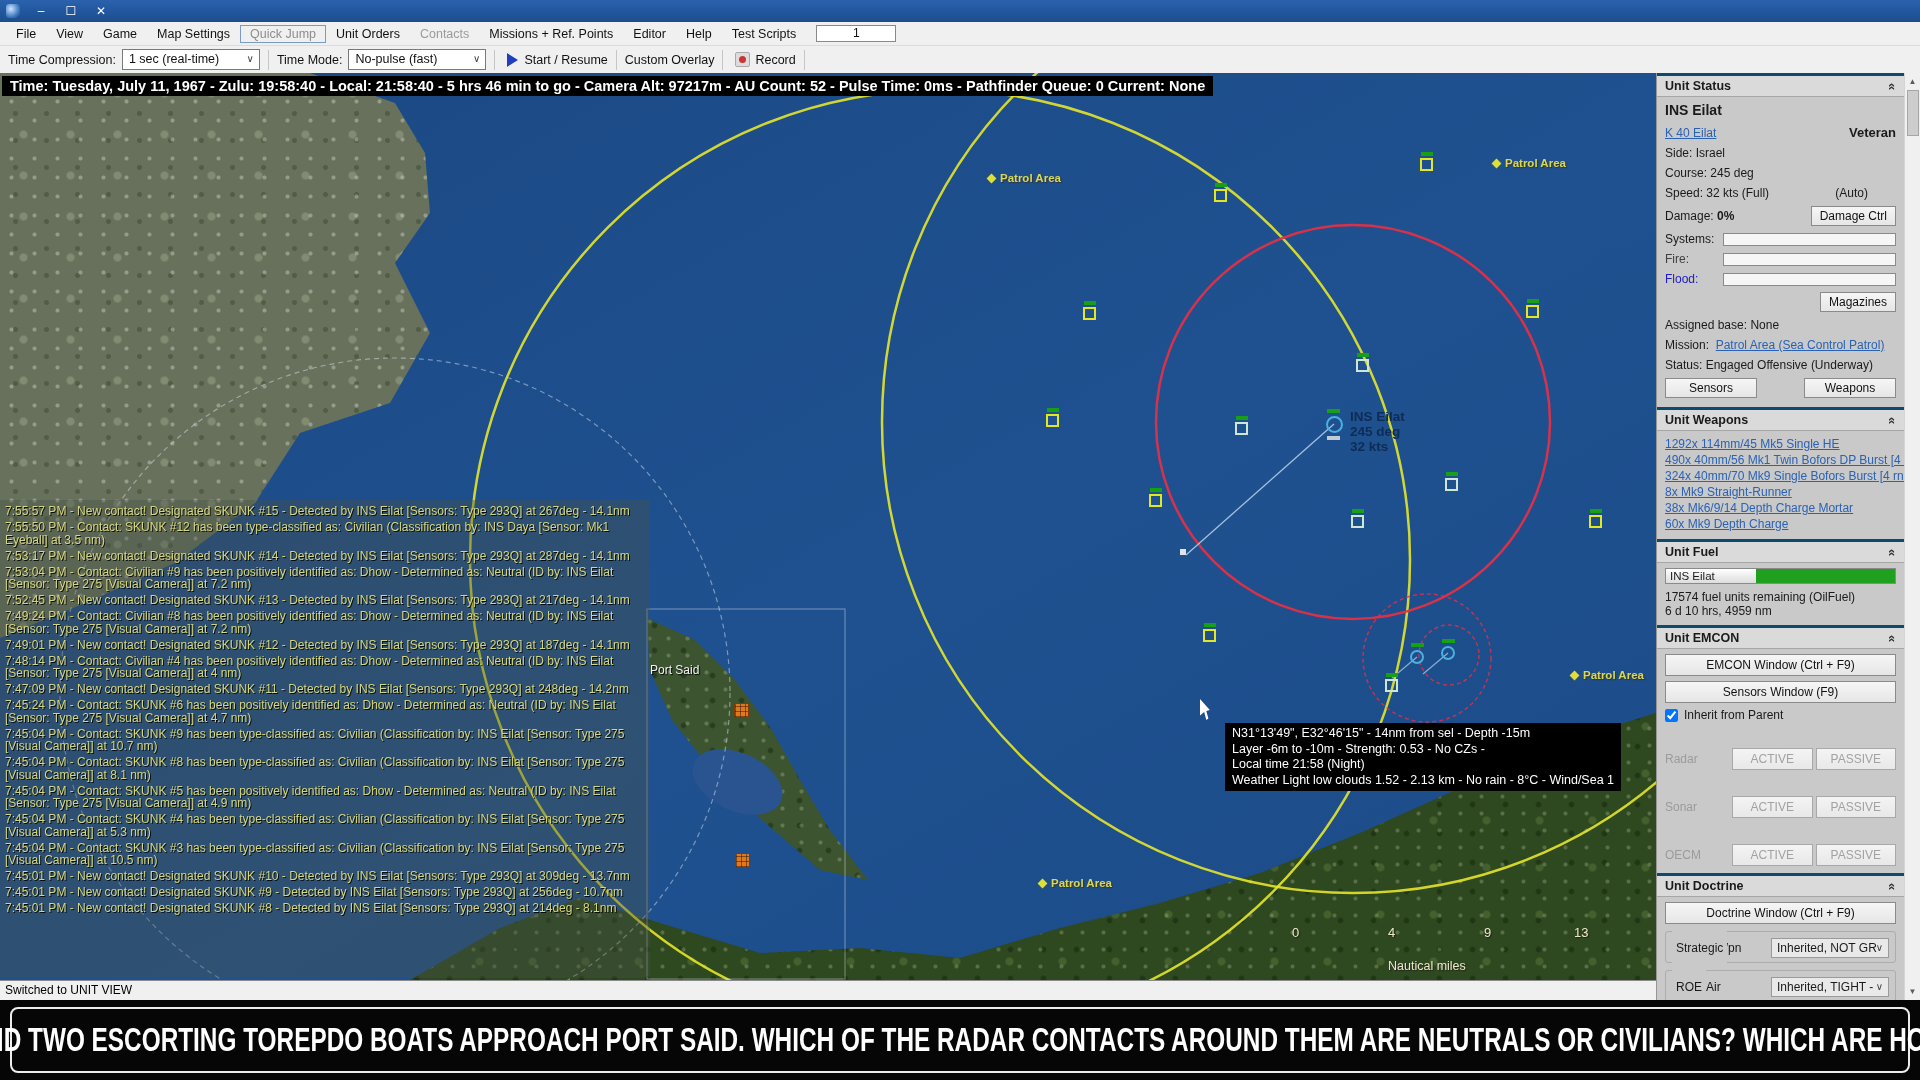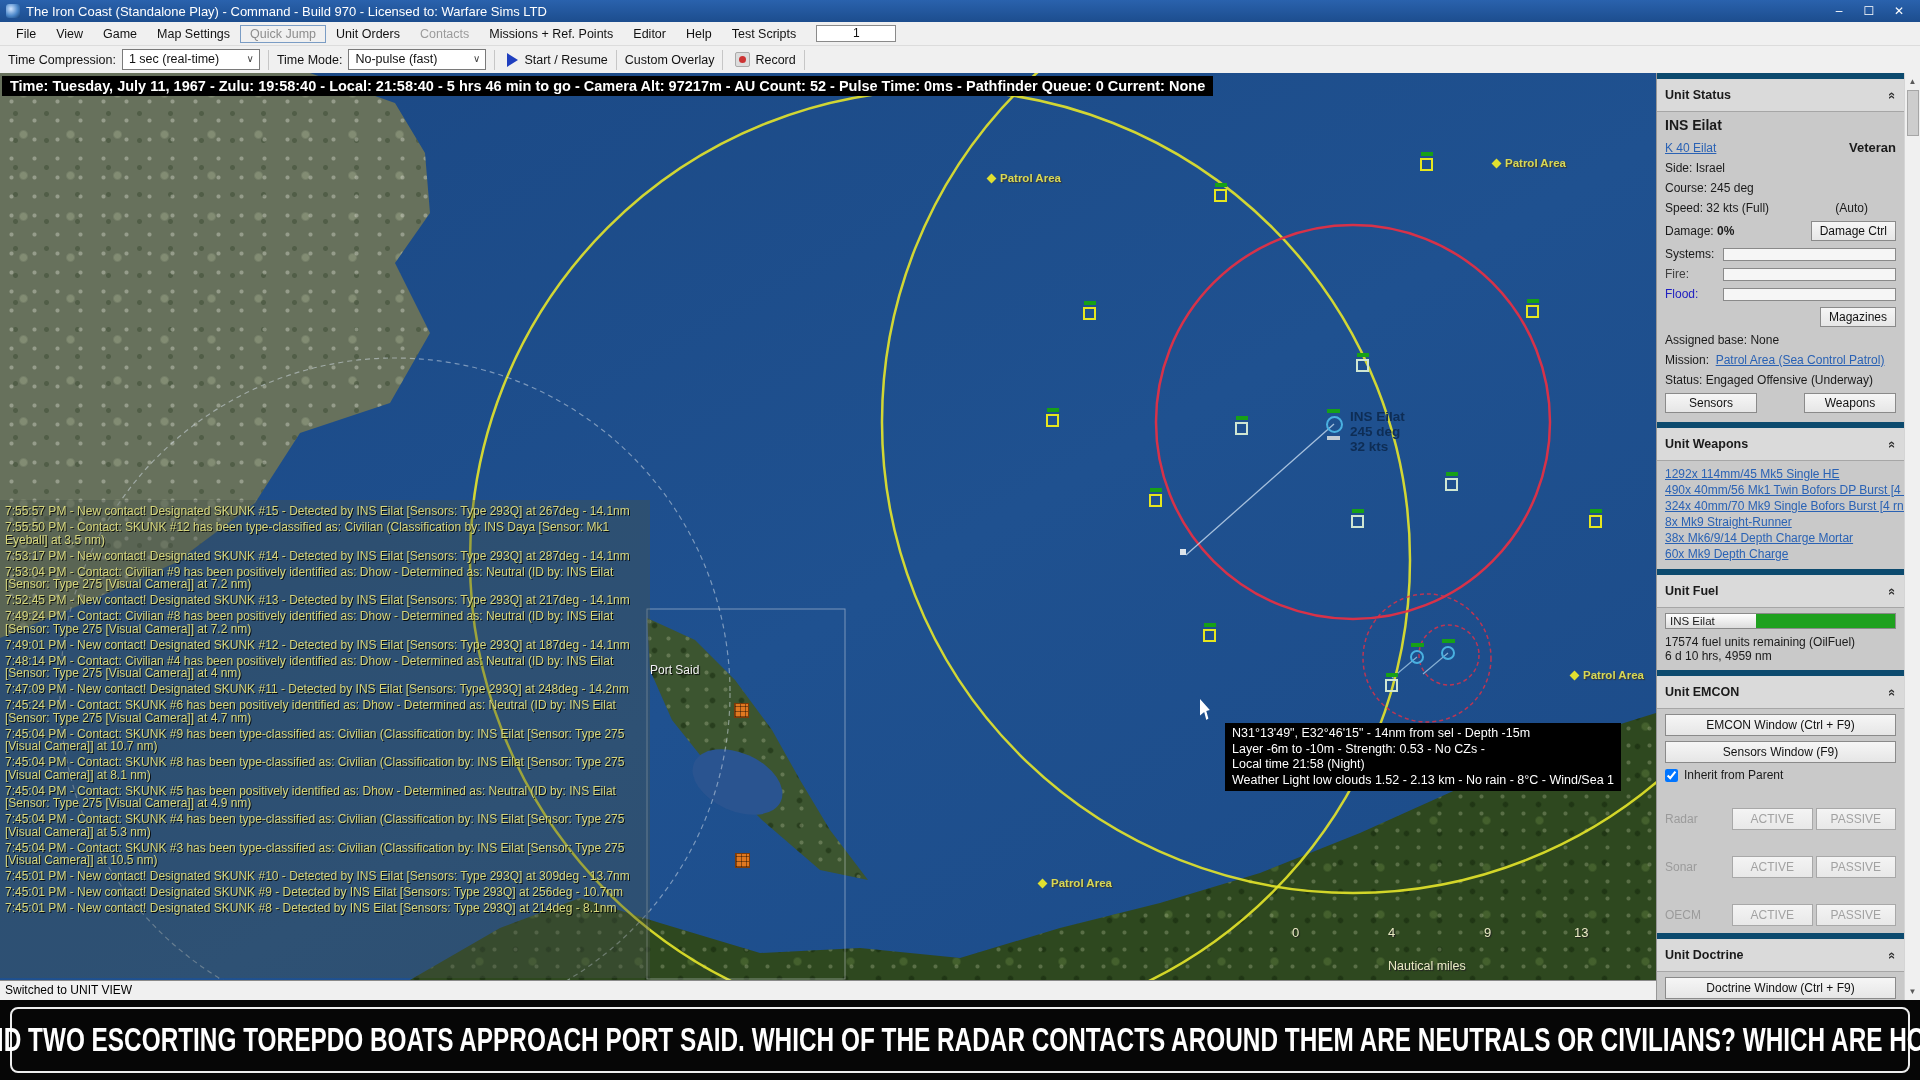--- a/index.html
+++ b/index.html
@@ -106,21 +106,21 @@
              font-size:12.5px; line-height:15.5px; padding:3px 7px; white-space:nowrap; }
   .cursor { position:absolute; left:1200px; top:626px; width:14px; height:21px; z-index:50; background:#fff;
             clip-path:polygon(0 0,0 78%,30% 62%,45% 100%,60% 93%,45% 57%,70% 52%);
             filter:drop-shadow(1px 1px 1px rgba(0,0,0,.7)); }
 
   .statusbar { height:20px; background:#f0f0f0; border-top:1px solid #8a8a8a; font-size:12px;
                color:#000; padding:2px 0 0 5px; }
 
   
   .sidebar { width:248px; background:#c9c9c9; border-left:1px solid #979797; overflow:hidden; font-size:12px; color:#1a1a1a; }
-  .panel-h { height:39px; background:#dadada; border-top:6px solid #0c4a6e; border-bottom:1px solid #a6a6a6;
+  .panel-h { height:24px; background:#dadada; border-top:3px solid #0c4a6e; border-bottom:1px solid #a6a6a6;
              display:flex; justify-content:space-between; align-items:center; padding:0 8px;
              font-weight:bold; font-size:12.5px; }
   .chev-up { display:inline-block; transform:rotate(90deg); font-size:13px; color:#333; }
   .p-body { padding:5px 8px 7px 8px; }
   .row { display:flex; align-items:center; margin-bottom:6px; }
   .grow { flex:1; }
   .link { color:#2a62b4; text-decoration:underline; }
   .btn { background:linear-gradient(#f6f6f6,#e6e6e6); border:1px solid #8a8a8a; font-size:12px;
          text-align:center; padding:2px 8px; color:#111; }
   .btn.wide { width:100%; margin-bottom:5px; padding:3px 0; }
@@ -160,21 +160,20 @@
   .banner-box { position:absolute; left:10px; right:10px; top:7px; bottom:7px;
                 border:2px solid #ededed; border-radius:8px; }
   .banner-text { color:#fff; font-weight:bold; font-size:29px; white-space:nowrap;
                  transform:scale(0.84,1.12); letter-spacing:0; }
 </style>
 </head>
 <body>
 
 <div class="titlebar">
   <div class="app-icon"></div>
-  <div class="title">The Iron Coast (Standalone Play) - Command - Build 970 - Licensed to: Warfare Sims LTD</div>
   <div class="win-btn">–</div>
   <div class="win-btn">☐</div>
   <div class="win-btn">✕</div>
 </div>
 
 <div class="menubar">
   <div class="menu-item">File</div>
   <div class="menu-item">View</div>
   <div class="menu-item">Game</div>
   <div class="menu-item">Map Settings</div>

